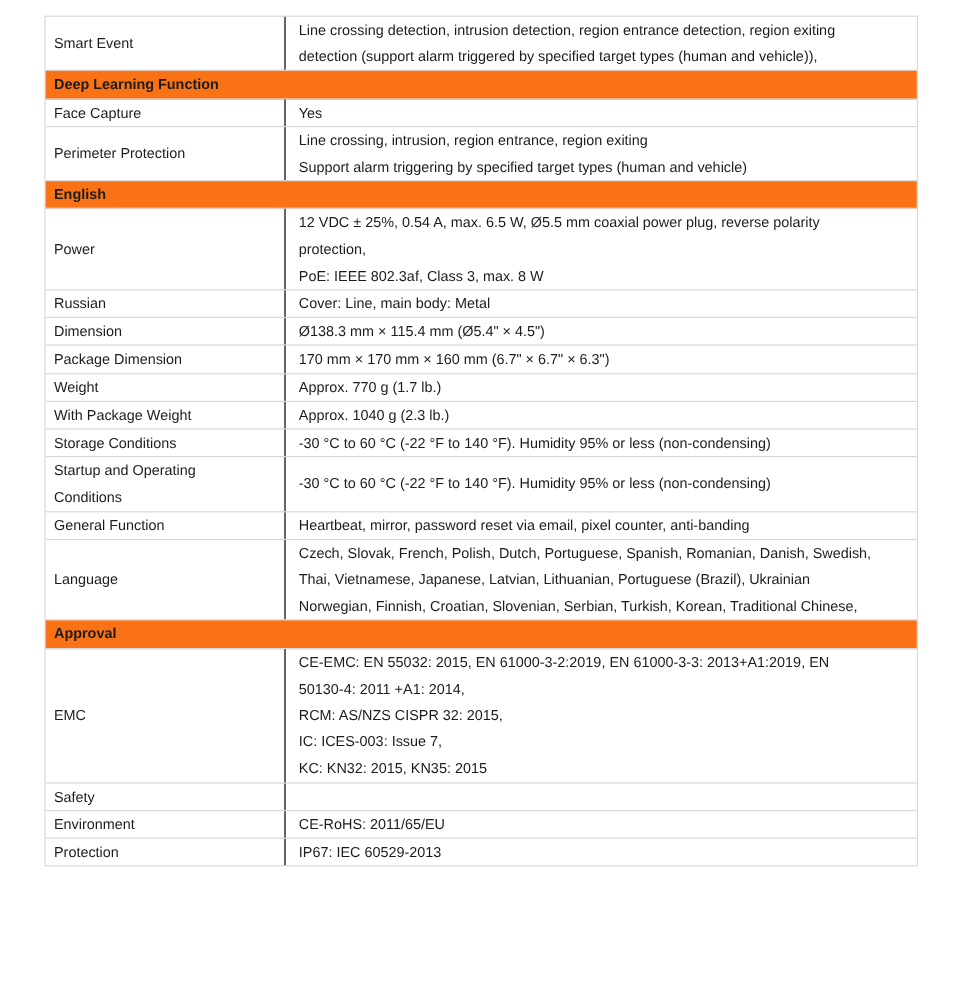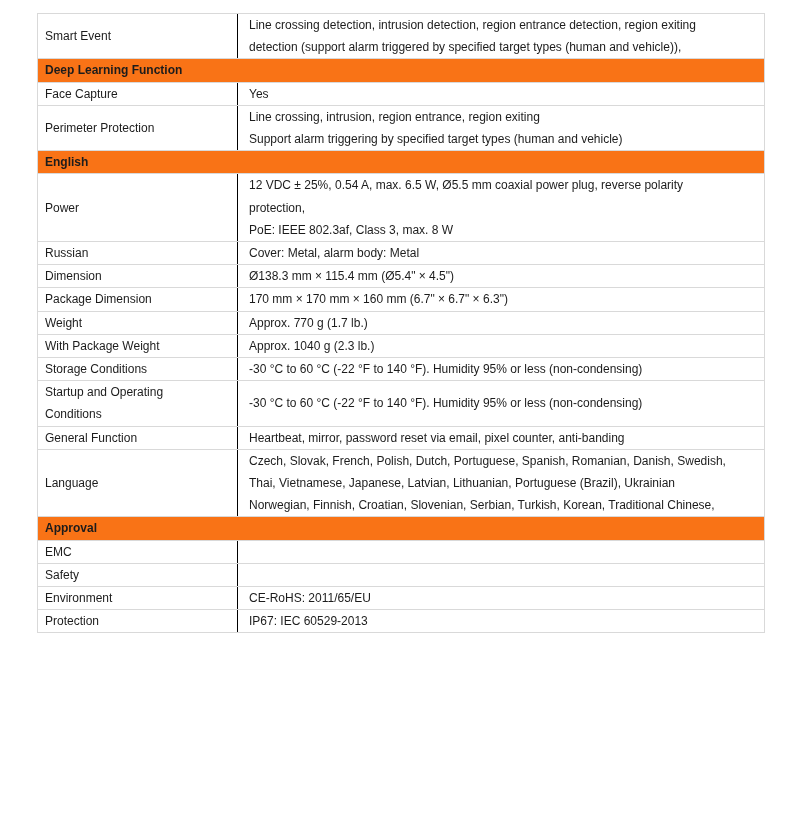--- a/index.html
+++ b/index.html
@@ -95,21 +95,21 @@
     <div class="cell label">Power</div>
     <div class="cell value">
         <div class="line">12 VDC ± 25%, 0.54 A, max. 6.5 W, Ø5.5 mm coaxial power plug, reverse polarity</div>
         <div class="line">protection,</div>
         <div class="line">PoE: IEEE 802.3af, Class 3, max. 8 W</div>
       </div>
   </div>
     <div class="row">
     <div class="cell label">Russian</div>
     <div class="cell value">
-        <div class="line">Cover: Metal, alarm body: Metal</div>
+        <div class="line">Cover: Line, main body: Metal</div>
       </div>
   </div>
     <div class="row">
     <div class="cell label">Dimension</div>
     <div class="cell value">
         <div class="line">Ø138.3 mm × 115.4 mm (Ø5.4" × 4.5")</div>
       </div>
   </div>
     <div class="row">
     <div class="cell label">Package Dimension</div>
@@ -153,20 +153,27 @@
         <div class="line">Czech, Slovak, French, Polish, Dutch, Portuguese, Spanish, Romanian, Danish, Swedish,</div>
         <div class="line">Thai, Vietnamese, Japanese, Latvian, Lithuanian, Portuguese (Brazil), Ukrainian</div>
         <div class="line">Norwegian, Finnish, Croatian, Slovenian, Serbian, Turkish, Korean, Traditional Chinese,</div>
       </div>
   </div>
     <div class="row section">
     <div class="section-title">Approval</div>
   </div>
     <div class="row">
     <div class="cell label">EMC</div>
+    <div class="cell value">
+        <div class="line">CE-EMC: EN 55032: 2015, EN 61000-3-2:2019, EN 61000-3-3: 2013+A1:2019, EN</div>
+        <div class="line">50130-4: 2011 +A1: 2014,</div>
+        <div class="line">RCM: AS/NZS CISPR 32: 2015,</div>
+        <div class="line">IC: ICES-003: Issue 7,</div>
+        <div class="line">KC: KN32: 2015, KN35: 2015</div>
+      </div>
   </div>
     <div class="row">
     <div class="cell label">Safety</div>
   </div>
     <div class="row">
     <div class="cell label">Environment</div>
     <div class="cell value">
         <div class="line">CE-RoHS: 2011/65/EU</div>
       </div>
   </div>

